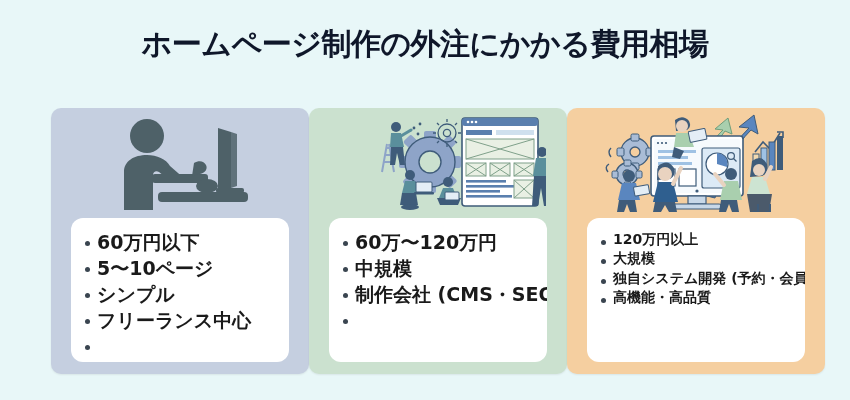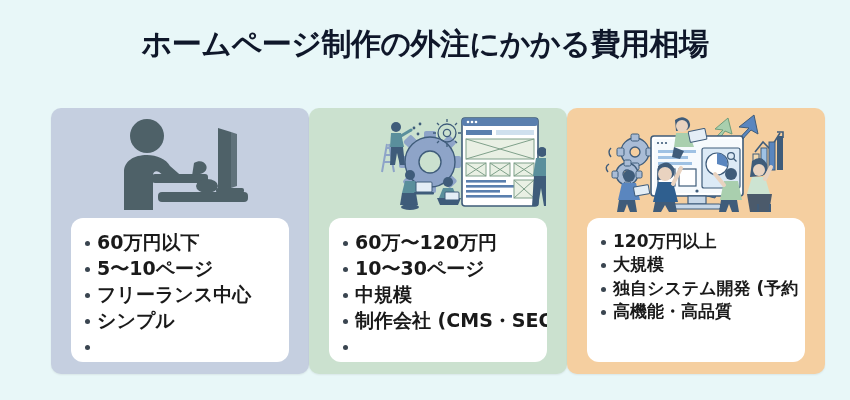--- a/index.html
+++ b/index.html
@@ -88,21 +88,21 @@
     display: flex;
     align-items: flex-start;
     color: #1a1a1a;
     font-weight: bold;
     line-height: 1.32;
     margin-bottom: 1px;
     white-space: nowrap;
   }
   .card-1 .bullet-list li,
   .card-2 .bullet-list li { font-size: 19px; }
-  .card-3 .bullet-list li { font-size: 17px; }
+  .card-3 .bullet-list li { font-size: 14px; }
 
   .dot {
     flex: 0 0 auto;
     width: 5px;
     height: 5px;
     border-radius: 50%;
     background: #3a4550;
     margin-top: 11px;
     margin-right: 7px;
   }
@@ -139,25 +139,25 @@
           <li>
               <span class="dot"></span>
               <span class="li-text">60万円以下</span>
             </li>
           <li>
               <span class="dot"></span>
               <span class="li-text">5〜10ページ</span>
             </li>
           <li>
               <span class="dot"></span>
+              <span class="li-text">シンプル</span>
+            </li>
+          <li>
+              <span class="dot"></span>
               <span class="li-text">フリーランス中心</span>
-            </li>
-          <li>
-              <span class="dot"></span>
-              <span class="li-text">シンプル</span>
             </li>
           <li>
               <span class="dot"></span>
             </li>
         </ul>
       </div>
     </div>
 
     <div class="card card-2">
       <div class="illus">
@@ -249,24 +249,20 @@
         </svg>
       </div>
       <div class="list-box">
         <ul class="bullet-list">
           <li>
               <span class="dot"></span>
               <span class="li-text">60万〜120万円</span>
             </li>
           <li>
               <span class="dot"></span>
-              <span class="li-text">10〜30ページ</span>
-            </li>
-          <li>
-              <span class="dot"></span>
               <span class="li-text">中規模</span>
             </li>
           <li>
               <span class="dot"></span>
               <span class="li-text">制作会社 (CMS・SEO)</span>
             </li>
           <li>
               <span class="dot"></span>
             </li>
         </ul>

